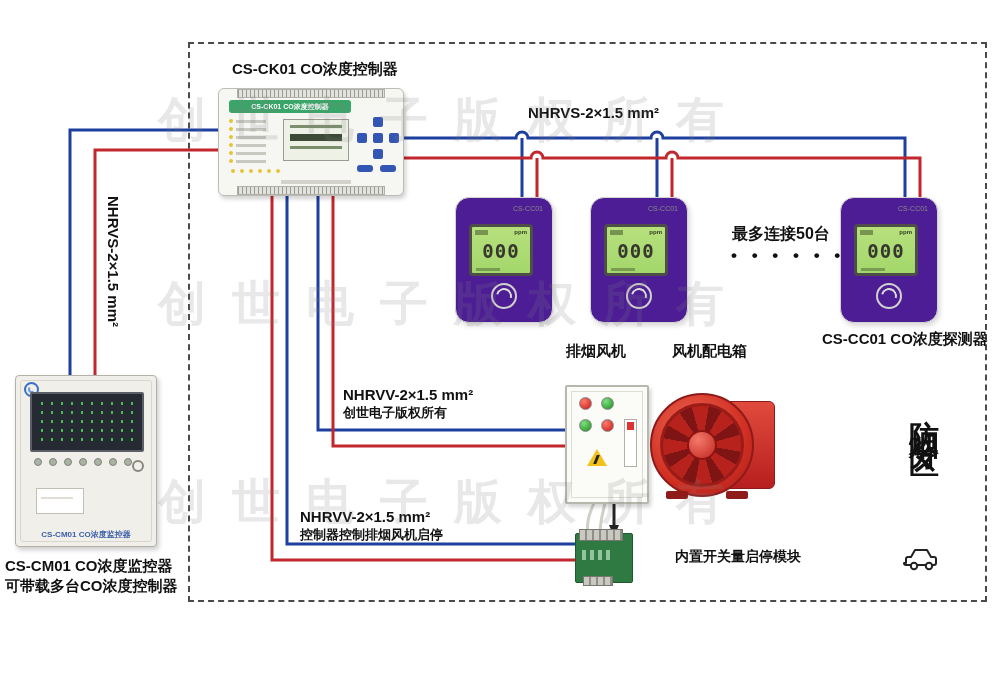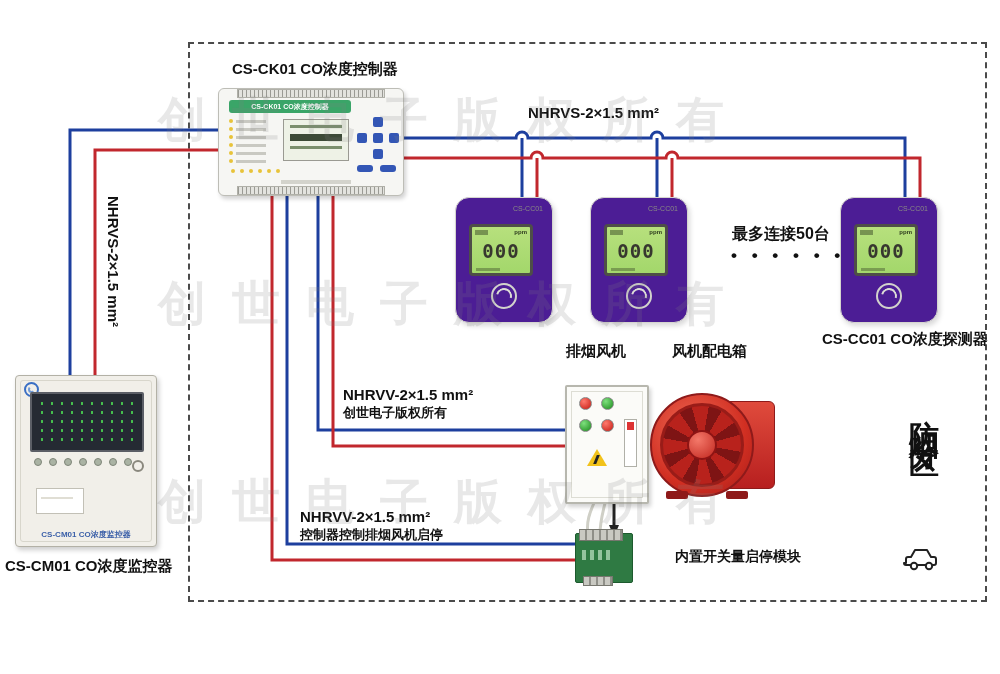--- a/index.html
+++ b/index.html
@@ -316,20 +316,21 @@
         <i></i>
         <i></i>
         <i></i>
       </div>
     <div class="mon-slip"></div>
     <span class="mon-key"></span>
     <div class="mon-label">CS-CM01 CO浓度监控器</div>
   </div>
   <div class="lbl lbl-monitor">
     <div>CS-CM01 CO浓度监控器</div>
+    <div>可带载多台CO浓度控制器</div>
   </div>
 
   <div class="lbl lbl-zone">防烟分区</div>
   <svg class="car-icon" width="40" height="30" viewBox="0 0 40 30">
     <g fill="none" stroke="#222" stroke-width="2" stroke-linejoin="round">
       <path d="M5 20 v-4 q0 -2 2 -2 h3 l4 -7 h12 l4 7 h3 q2 0 2 2 v4 q0 2 -2 2 h-28 q-2 0 -2 -2 z"></path>
       <circle cx="13" cy="23" r="3.2" fill="#fff"></circle>
       <circle cx="28" cy="23" r="3.2" fill="#fff"></circle>
     </g>
   </svg>

